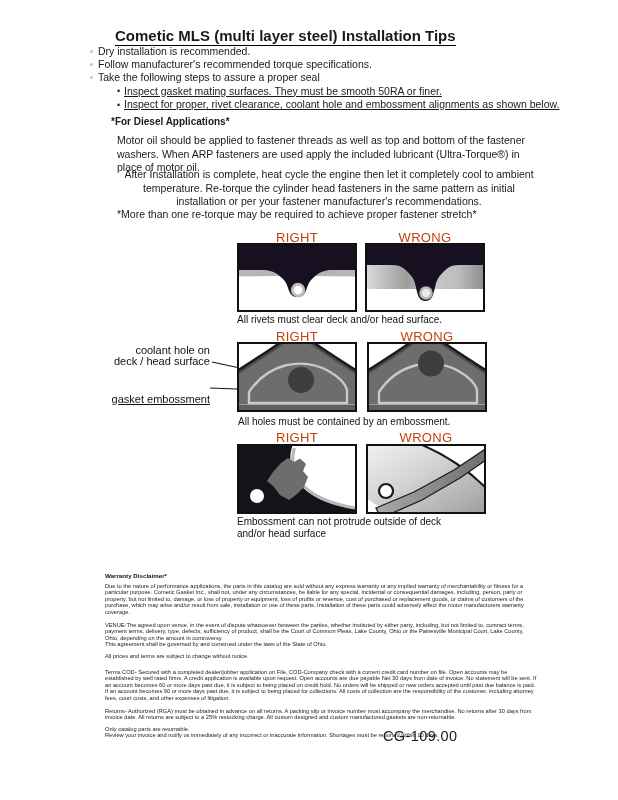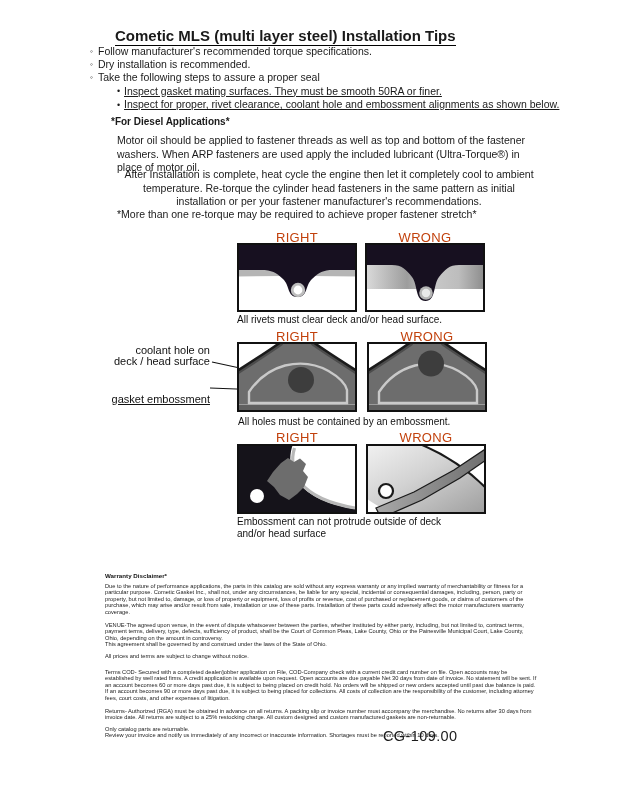--- a/index.html
+++ b/index.html
@@ -29,22 +29,22 @@
   svg{display:block;}
 </style>
 </head>
 <body>
 
 <div class="page">
 
   <div class="abs title">Cometic MLS (multi layer steel) Installation Tips</div>
 
   <div class="abs bullets">
+    <div class="bullet-row"><span class="marker">◦</span><span>Dry installation is recommended.</span></div>
     <div class="bullet-row"><span class="marker">◦</span><span>Follow manufacturer's recommended torque specifications.</span></div>
-    <div class="bullet-row"><span class="marker">◦</span><span>Dry installation is recommended.</span></div>
     <div class="bullet-row"><span class="marker">◦</span><span>Take the following steps to assure a proper seal</span></div>
     <div class="bullet-row sub"><span class="marker">•</span><span>Inspect gasket mating surfaces.  They must be smooth 50RA or finer.</span></div>
     <div class="bullet-row sub"><span class="marker">•</span><span>Inspect for proper, rivet clearance, coolant hole and embossment alignments as shown below.</span></div>
   </div>
 
   <div class="abs diesel-heading">*For Diesel Applications*</div>
   <div class="abs body-para" style="top:134px;">Motor oil should be applied to fastener threads as well as top and bottom of the fastener washers. When ARP fasteners are used apply the included lubricant (Ultra-Torque®) in place of motor oil.</div>
   <div class="abs body-para" style="top:168px;text-align:center;">After Installation is complete, heat cycle the engine then let it completely cool to ambient temperature. Re-torque the cylinder head fasteners in the same pattern as initial installation or per your fastener manufacturer's recommendations.</div>
   <div class="abs body-para" style="top:208px;">*More than one re-torque may be required to achieve proper fastener stretch*</div>
 

